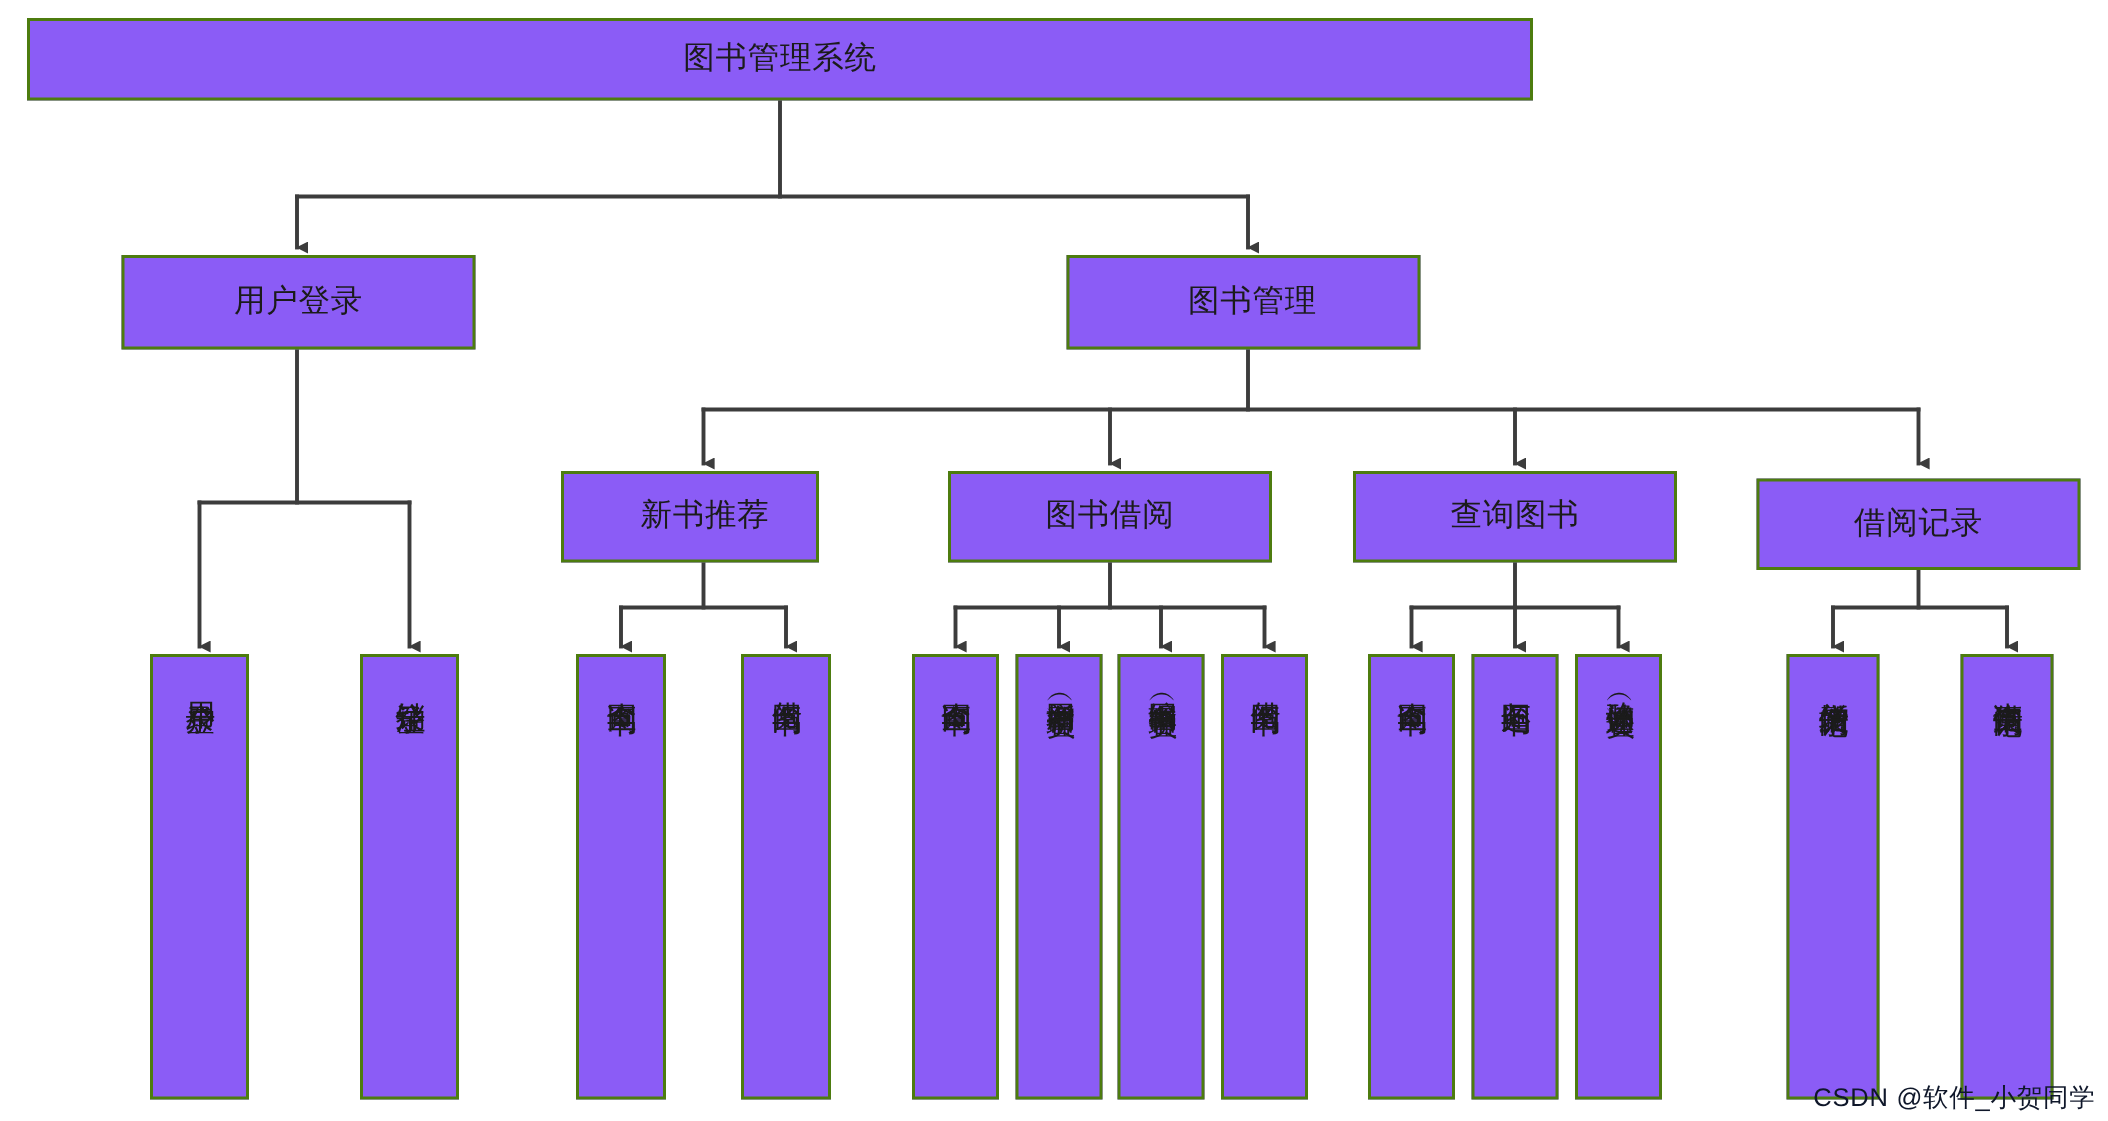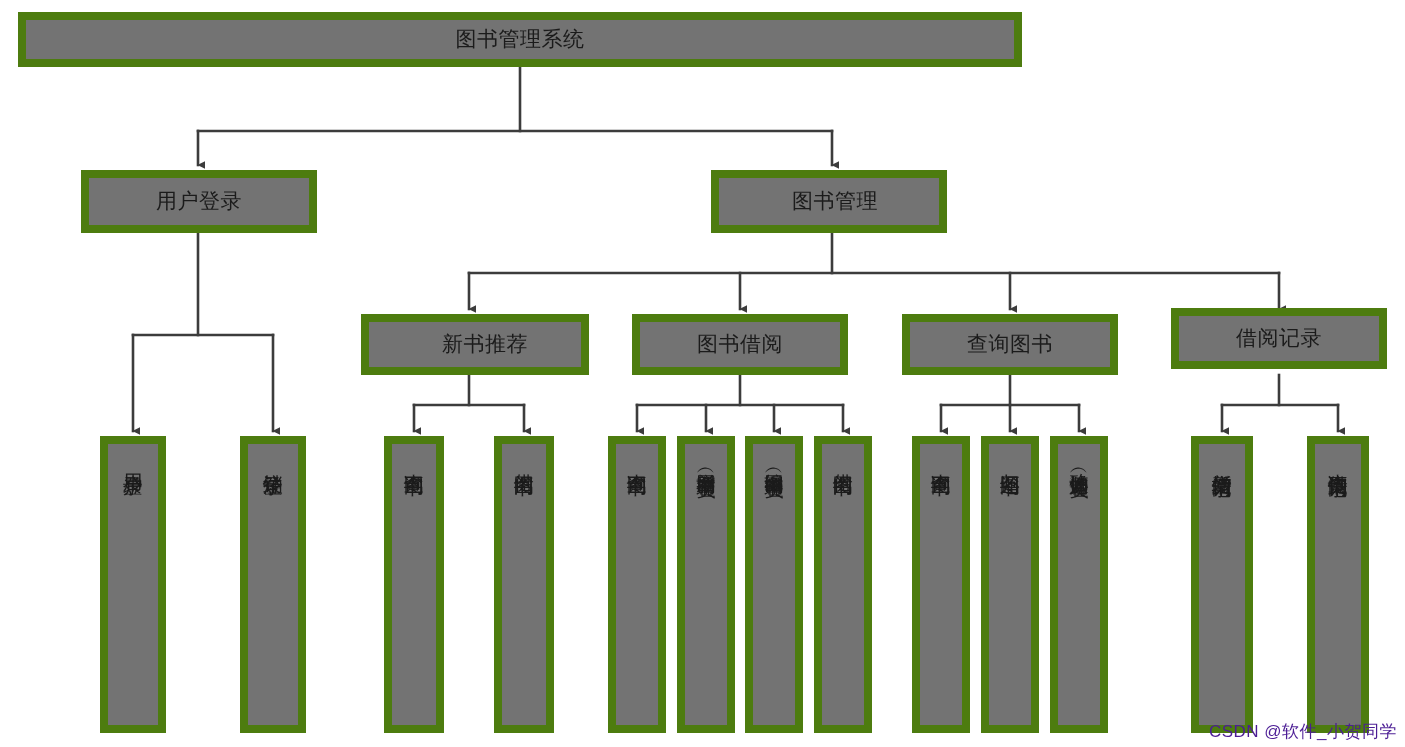--- a/index.html
+++ b/index.html
@@ -22,22 +22,22 @@
     position: absolute;
     left: 0;
     top: 0;
     width: 1405px;
     height: 747px;
     pointer-events: none;
   }
   .node {
     position: absolute;
     box-sizing: border-box;
-    background: #737373;
-    border: 8px solid #4d7c0f;
+    background: #8b5cf6;
+    border: 2px solid #4d7c0f;
     display: flex;
     align-items: center;
     justify-content: center;
     color: #1b1b1b;
   }
   .node-label {
     font-size: 21px;
     line-height: 1.15;
     letter-spacing: 0.5px;
     white-space: nowrap;
@@ -59,21 +59,21 @@
   }
   .node.leaf.tall-text .node-label {
     font-size: 19px;
     line-height: 1.38;
   }
   #watermark {
     position: absolute;
     right: 8px;
     bottom: 4px;
     font-size: 17px;
-    color: #4c1d95;
+    color: #0f172a;
     letter-spacing: 0.5px;
     white-space: nowrap;
     user-select: none;
   }
 </style>
 </head>
 <body>
 
 <div id="diagram-root">
 
@@ -131,30 +131,30 @@
     <span class="node-label">图书管理系统</span>
   </div>
 
   <div class="node" style="left:81px; top:170px; width:236px; height:63px;">
     <span class="node-label">用户登录</span>
   </div>
   <div class="node" style="left:711px; top:170px; width:236px; height:63px;padding-left:12px;">
     <span class="node-label">图书管理</span>
   </div>
 
-  <div class="node" style="left:361px; top:314px; width:228px; height:61px;padding-left:20px;">
+  <div class="node" style="left:374px; top:314px; width:172px; height:61px;padding-left:20px;">
     <span class="node-label">新书推荐</span>
   </div>
   <div class="node" style="left:632px; top:314px; width:216px; height:61px;">
     <span class="node-label">图书借阅</span>
   </div>
   <div class="node" style="left:902px; top:314px; width:216px; height:61px;">
     <span class="node-label">查询图书</span>
   </div>
-  <div class="node" style="left:1171px; top:308px; width:216px; height:61px;">
+  <div class="node" style="left:1171px; top:319px; width:216px; height:61px;">
     <span class="node-label">借阅记录</span>
   </div>
 
   <div class="node leaf" style="left:100px; top:436px; width:66px; height:297px;">
     <span class="node-label">用户登录</span>
   </div>
   <div class="node leaf" style="left:240px; top:436px; width:66px; height:297px;">
     <span class="node-label">注销登录</span>
   </div>
 

